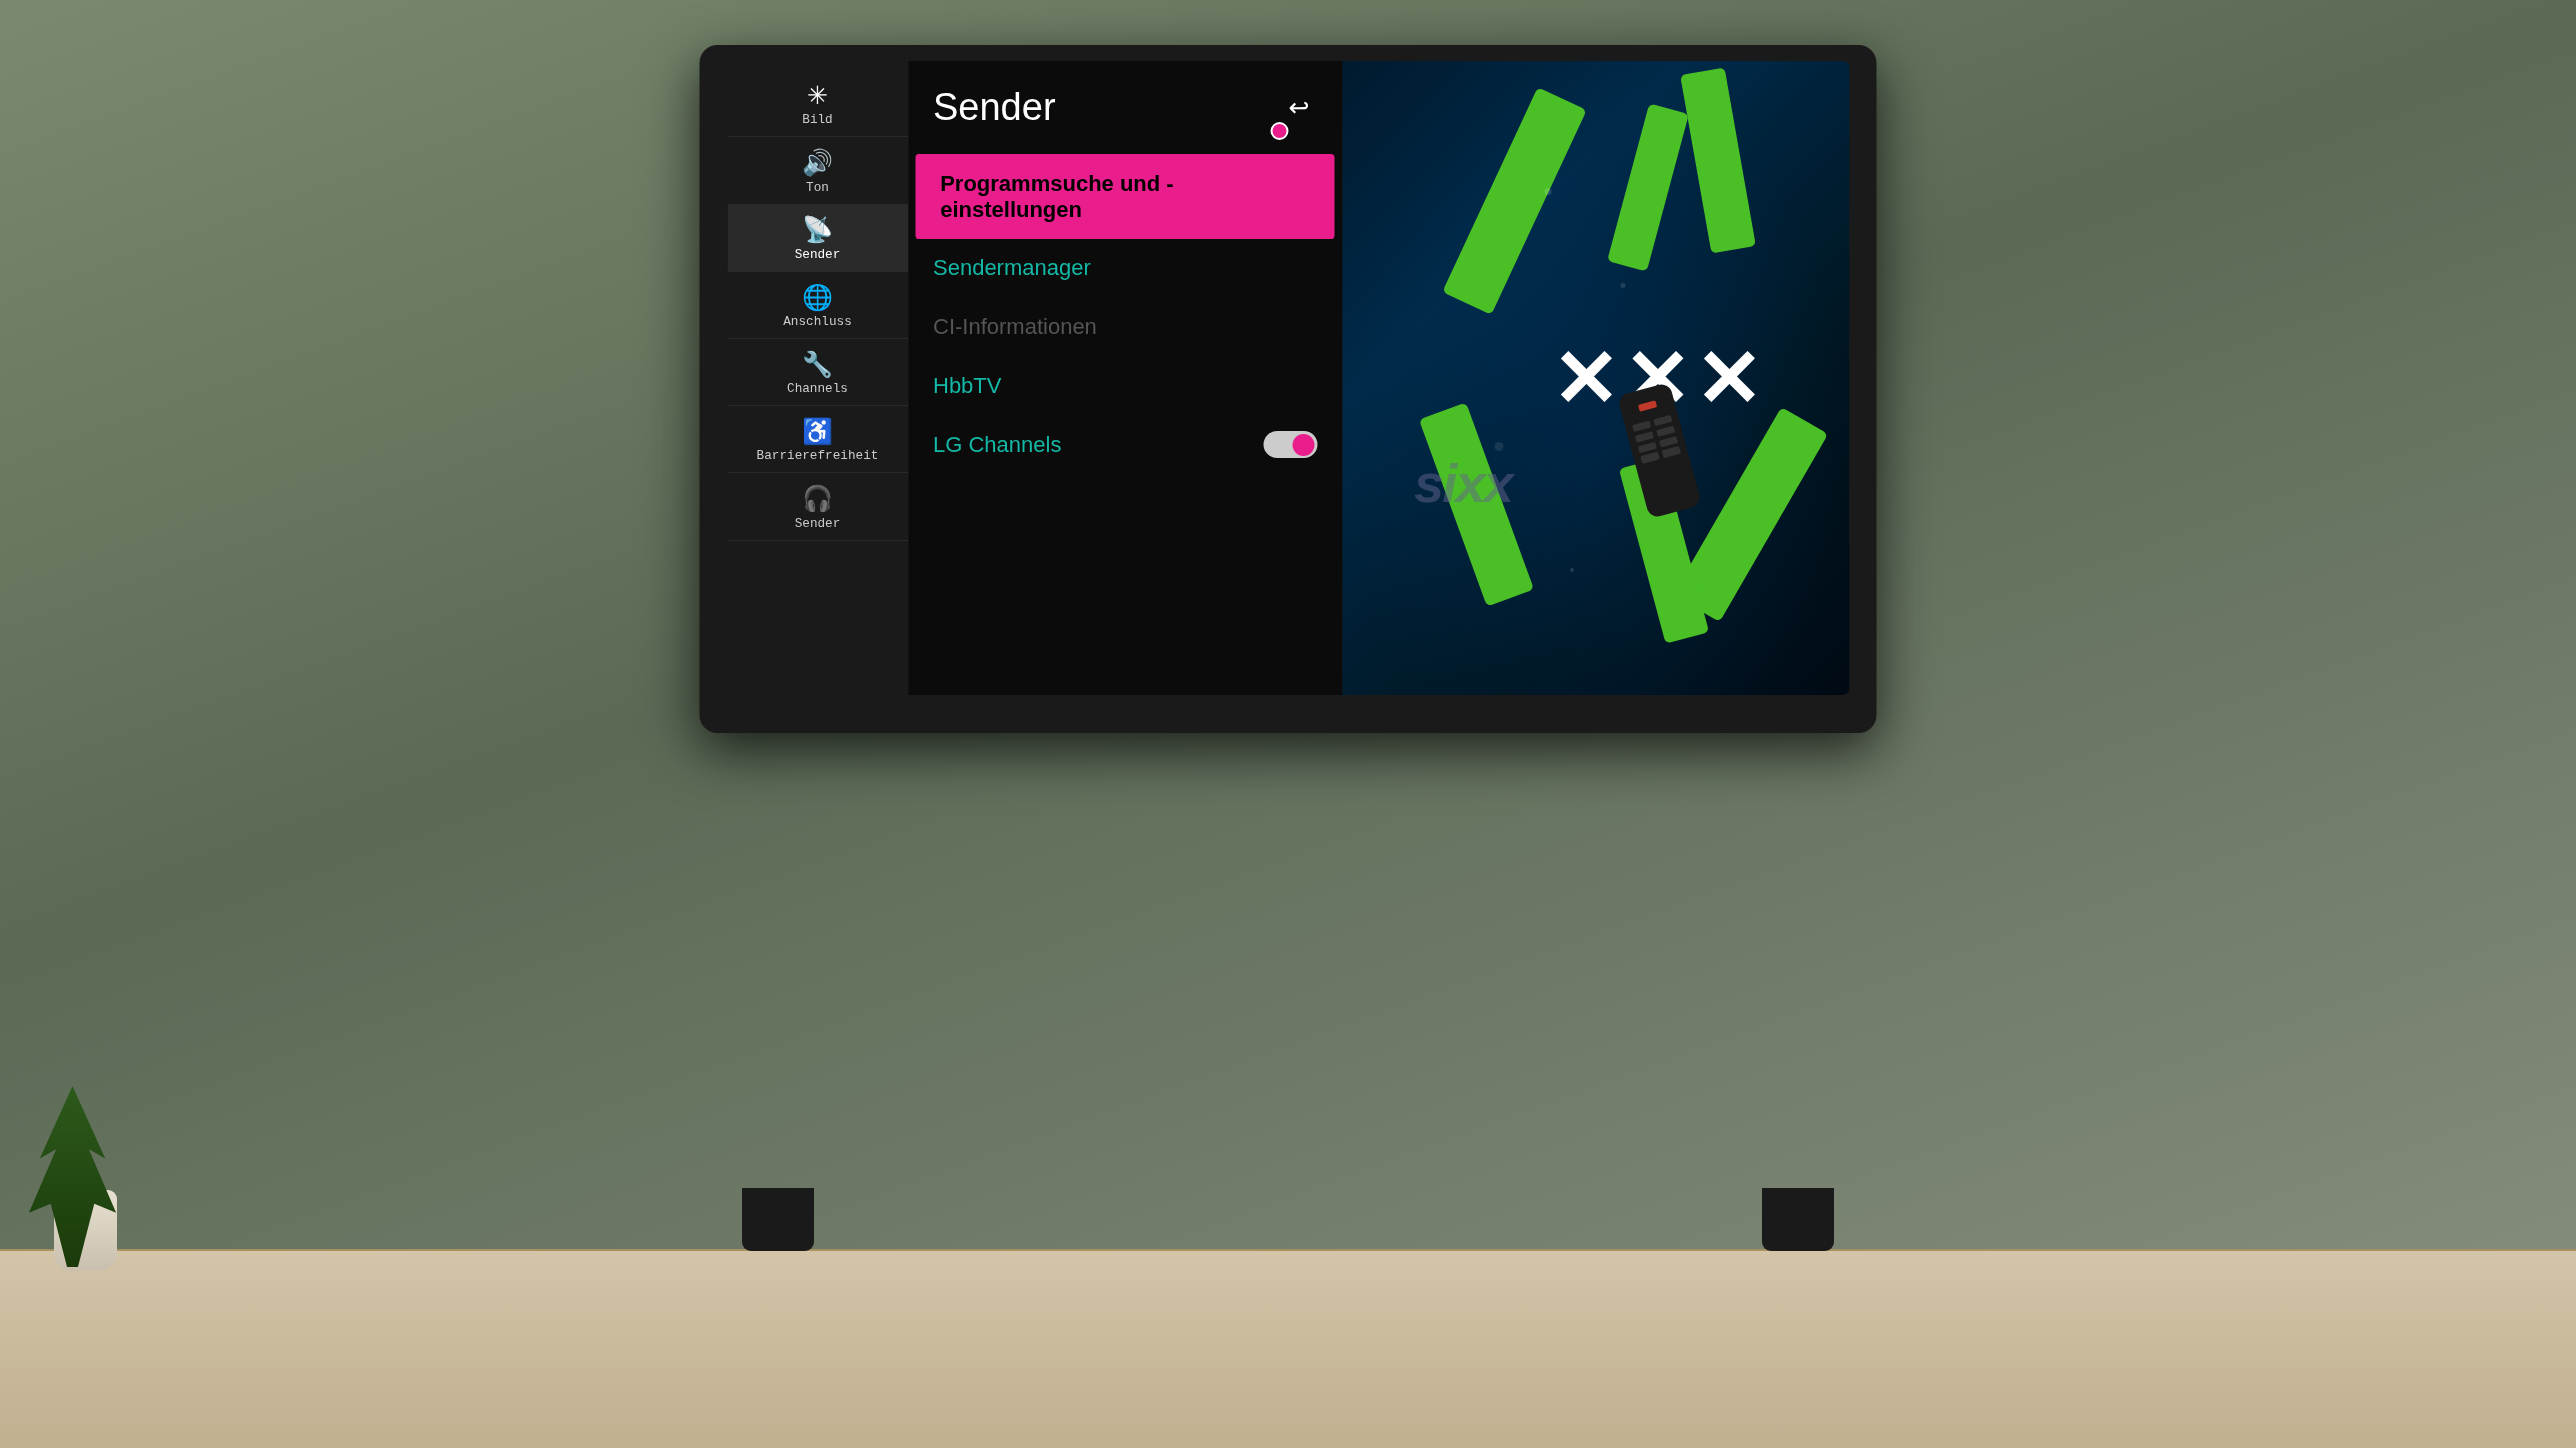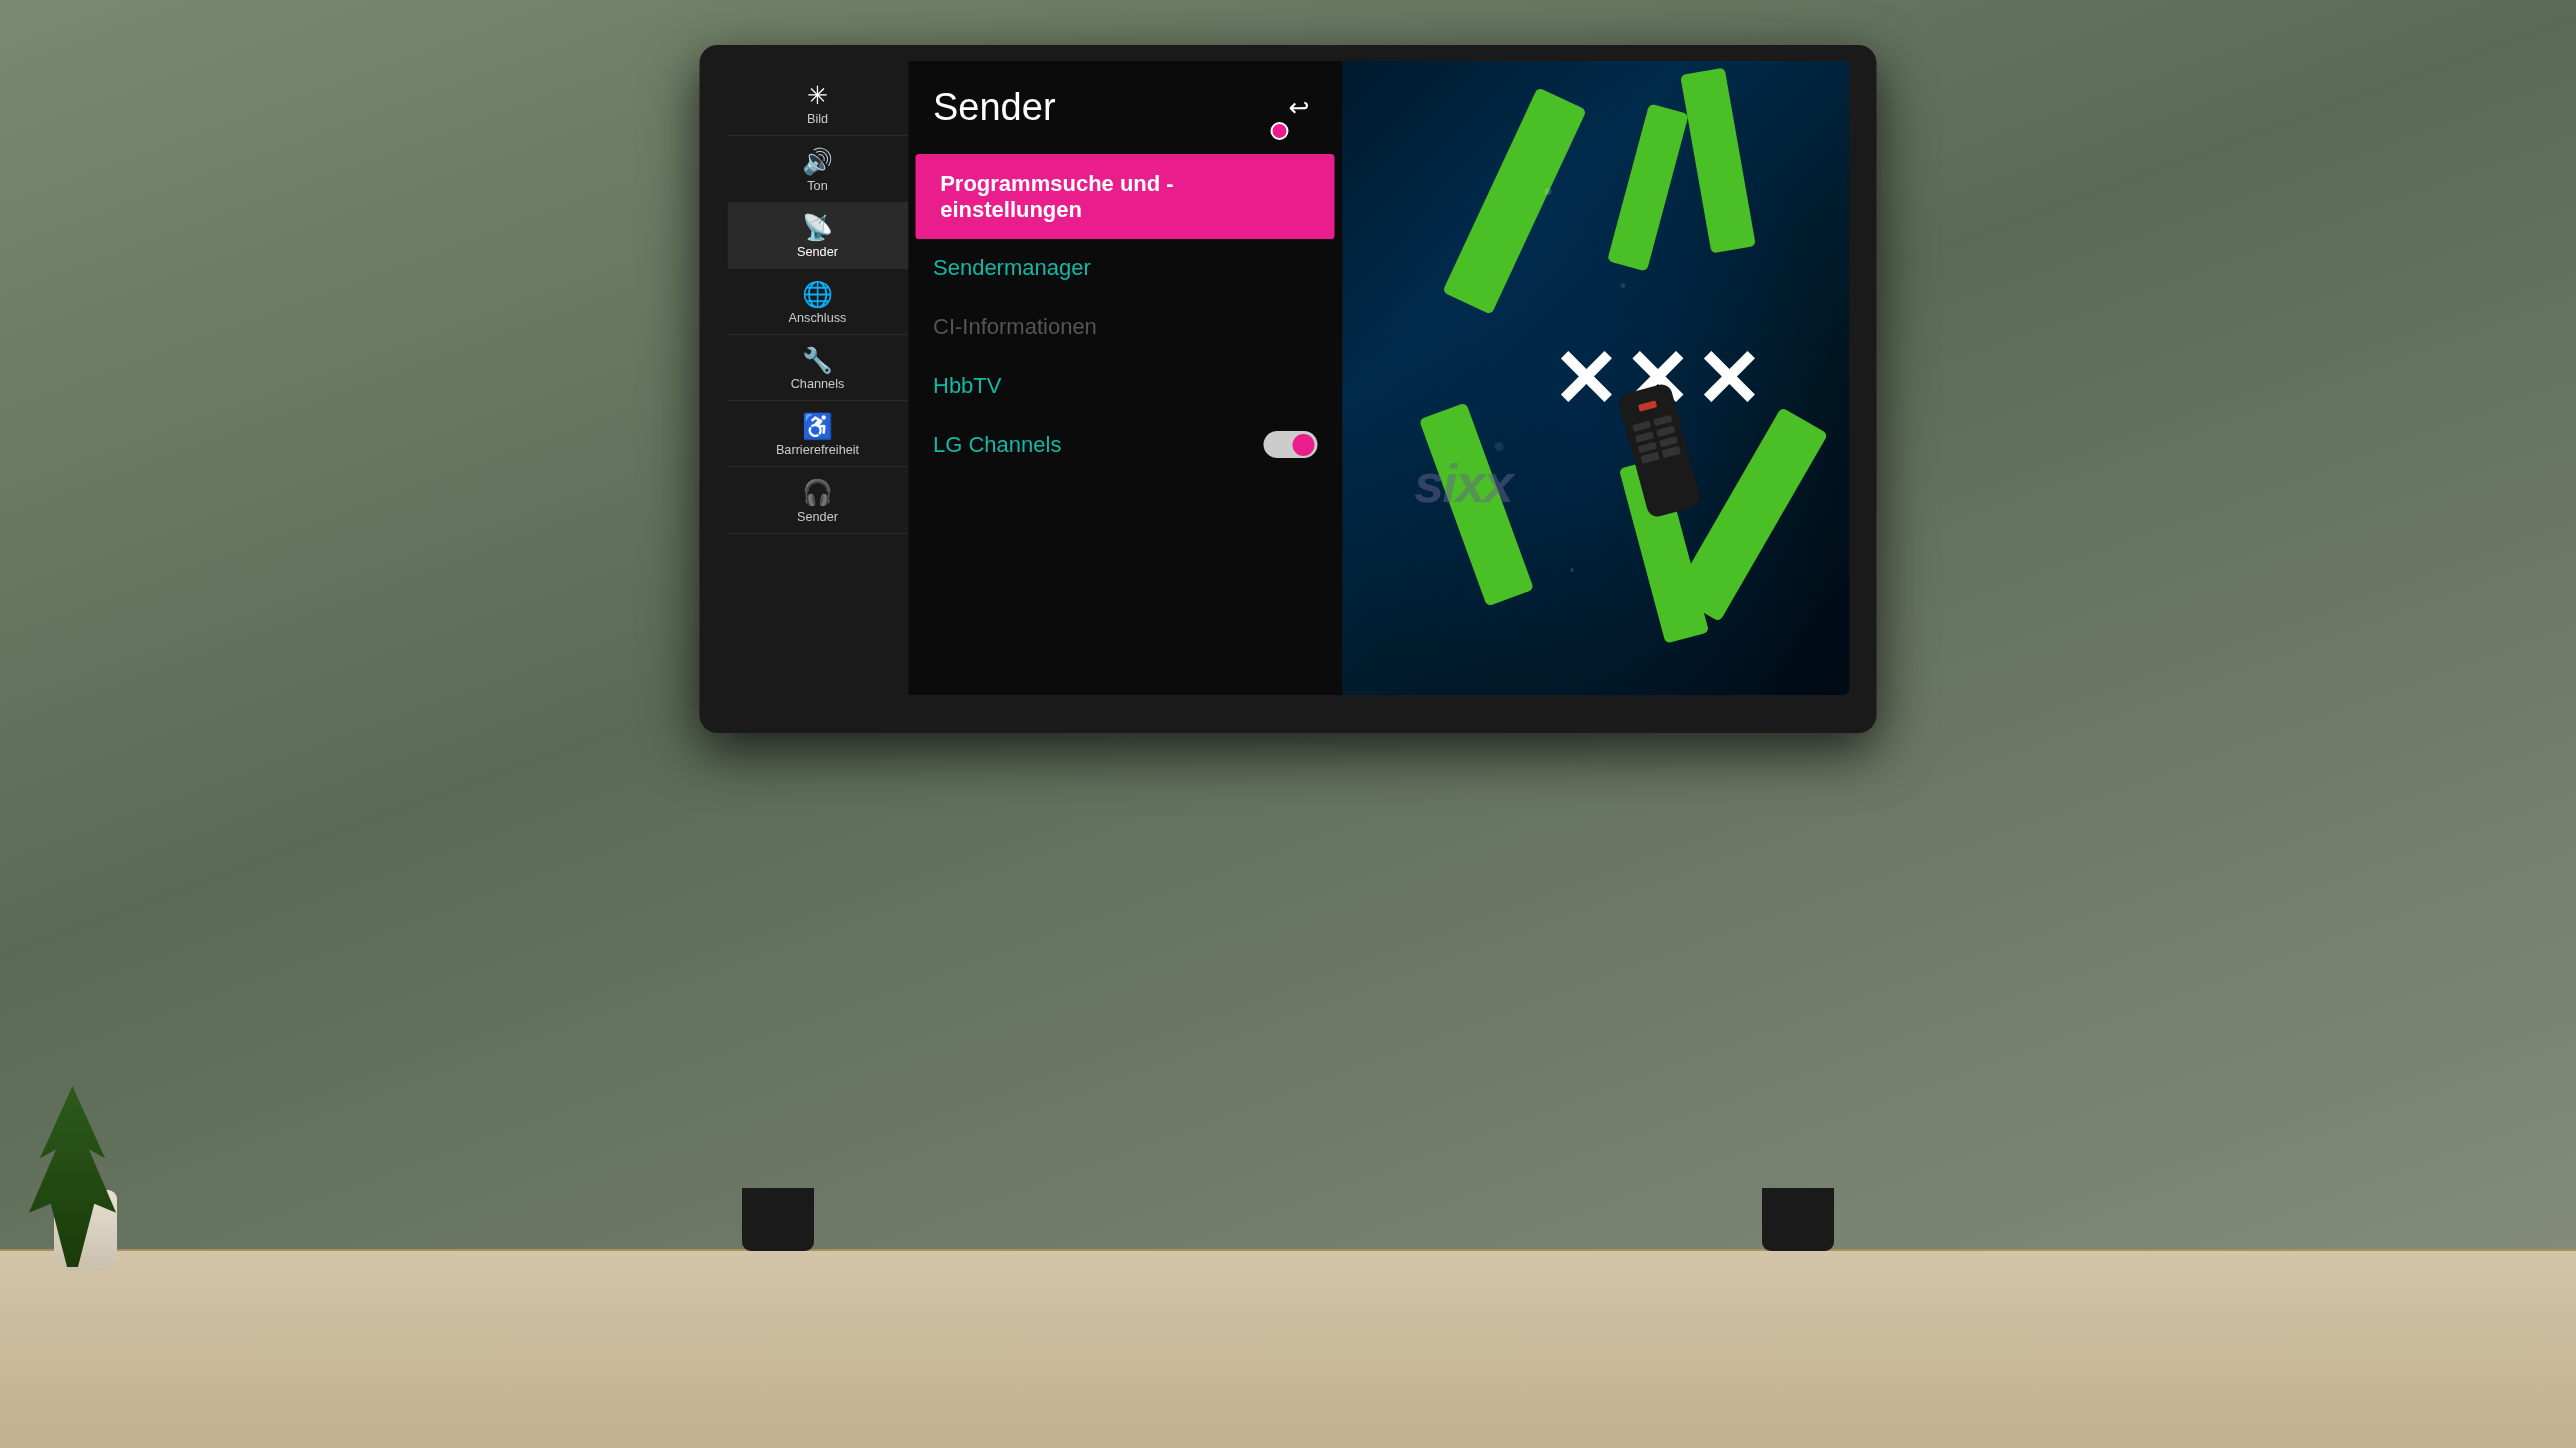--- a/index.html
+++ b/index.html
@@ -85,20 +85,21 @@
     .sidebar-icon {
       font-size: 25px;
       color: #ffffff;
       line-height: 1;
     }
 
     .sidebar-label {
       font-size: 12.7px;
       color: #cccccc;
       text-align: center;
+      font-family: Liberation Mono, monospace;
     }
 
     .sidebar-item.active .sidebar-label {
       color: #ffffff;
     }
 
     
     .main-panel {
       width: 434px;
       height: 100%;
@@ -149,21 +150,21 @@
       justify-content: space-between;
     }
 
     .menu-item.highlighted {
       background: #e91e8c;
       border-radius: 3.6px;
       margin: 0 7.2px;
     }
 
     .menu-item.highlighted .menu-item-text {
-      color: #ffffff;
+      color: #000000;
       font-weight: 600;
     }
 
     .menu-item-text {
       font-size: 22px;
       color: #14b8a6;
     }
 
     .menu-item.disabled .menu-item-text {
       color: #555555;

